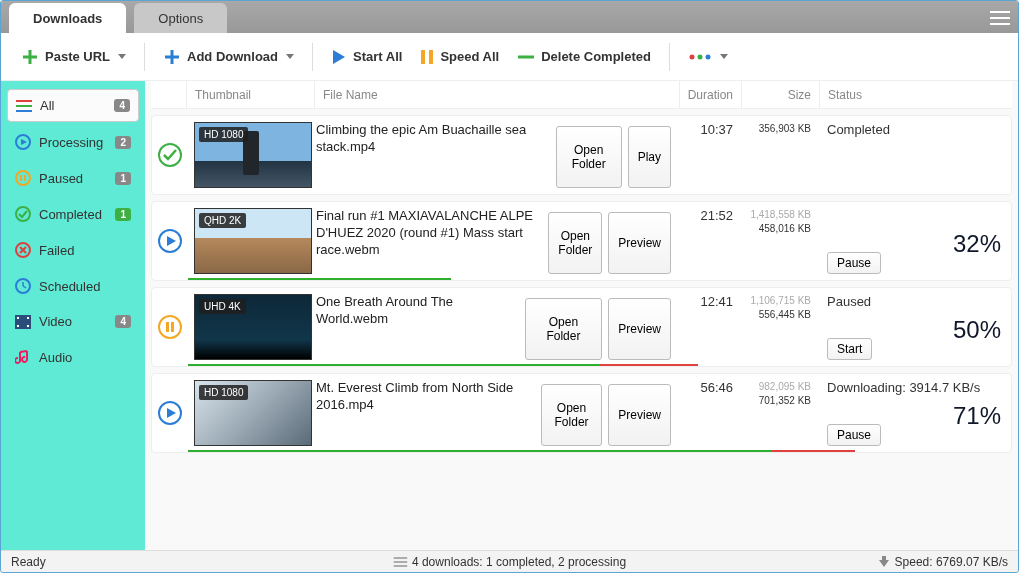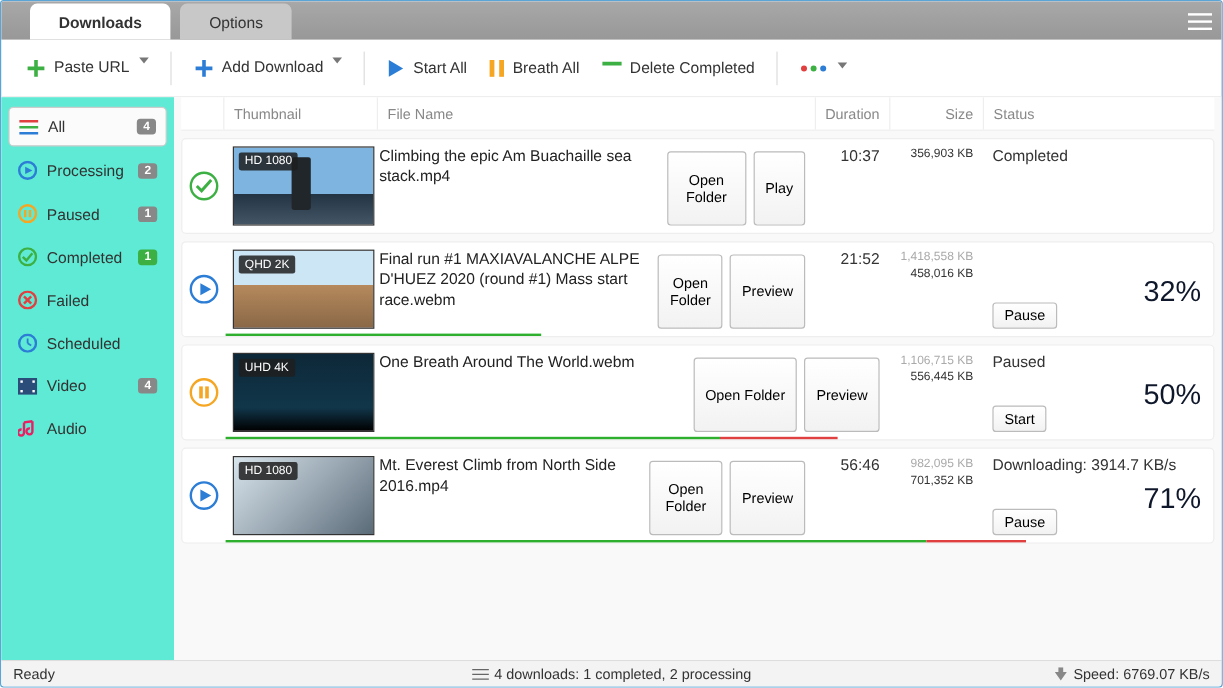--- a/index.html
+++ b/index.html
@@ -1,24 +1,24 @@
 <!DOCTYPE html>
 <html><head>
 <meta charset="utf-8">
 <style>
 * { box-sizing: border-box; margin: 0; padding: 0; }
 body { font-family: "Segoe UI", Arial, sans-serif; font-size: 13px; color: #333; background: #fff; width: 1019px; height: 573px; overflow: hidden; border: 1px solid #5aa5d6; border-radius: 3px; position: relative; }
-.tabs-bar { background: linear-gradient(#a8a8a8, #989898); height: 32px; display: flex; align-items: flex-end; position: relative; padding-left: 16px; }
+.tabs-bar { background: linear-gradient(#a8a8a8, #989898); height: 32px; display: flex; align-items: flex-end; position: relative; }
 .tab { height: 30px; padding: 0 24px; display: flex; align-items: center; font-size: 13px; cursor: pointer; border-top-left-radius: 6px; border-top-right-radius: 6px; margin-left: 8px; }
 .tab.active { background: #fff; font-weight: bold; }
 .tab.inactive { background: #c8c8c8; color: #333; }
 .hamburger { position: absolute; right: 8px; top: 6px; cursor: pointer; }
 .hamburger div { width: 20px; height: 2px; background: #fff; margin: 4px 0; }
 .toolbar { height: 48px; display: flex; align-items: center; padding: 0 14px; gap: 6px; border-bottom: 1px solid #eee; }
-.tbtn { display: flex; align-items: flex-start; gap: 6px; padding: 4px 6px; cursor: pointer; border-radius: 3px; }
+.tbtn { display: flex; align-items: center; gap: 6px; padding: 4px 6px; cursor: pointer; border-radius: 3px; font-weight: bold; }
 .sep { width: 1px; height: 28px; background: #ddd; margin: 0 6px; }
 .dd-caret { width: 0; height: 0; border-left: 4px solid transparent; border-right: 4px solid transparent; border-top: 5px solid #777; margin-left: 2px; }
 .layout { display: flex; height: calc(100% - 32px - 48px - 22px); }
 .sidebar { width: 144px; padding: 8px 6px; background: #5eead4; }
 .side-item { display: flex; align-items: center; padding: 8px 8px; border-radius: 4px; cursor: pointer; font-size: 13px; gap: 8px; margin-bottom: 4px; position: relative; }
 .side-item.active { border: 1px solid #ccc; background: #fbfbfb; }
 .side-item .badge { margin-left: auto; background: #888; color: #fff; border-radius: 3px; font-size: 10px; padding: 1px 5px; font-weight: bold; }
 .side-item .badge.green { background: #3cb043; }
 .content { flex: 1; overflow-y: auto; background: #f9f9f9; padding: 0 6px 0 6px; }
 .header-row { display: flex; align-items: center; height: 28px; font-size: 12px; color: #888; background: #fff; border-bottom: 1px solid #eee; }
@@ -93,21 +93,21 @@
     <svg width="16" height="16">
         <polygon points="2,1 14,8 2,15" fill="#2b7dd6"></polygon>
       </svg>
     <span>Start All</span>
   </div>
   <div class="tbtn">
     <svg width="14" height="16">
         <rect x="1" y="1" width="4" height="14" fill="#f5a623"></rect>
         <rect x="9" y="1" width="4" height="14" fill="#f5a623"></rect>
       </svg>
-    <span>Breath All</span>
+    <span>Speed All</span>
   </div>
   <div class="tbtn">
     <svg width="18" height="8">
         <line x1="1" y1="4" x2="17" y2="4" stroke="#3cb043" stroke-width="3"></line>
       </svg>
     <span>Delete Completed</span>
   </div>
   <div class="sep"></div>
   <div class="tbtn">
     <svg width="24" height="10">
@@ -290,20 +290,21 @@
               <div class="quality-badge">UHD 4K</div>
             </div>
           </div>
           <div class="main-cell">
             <div class="filename">One Breath Around The World.webm</div>
             <div class="btnrow">
               <button class="minibtn">Open Folder</button>
               <button class="minibtn">Preview</button>
             </div>
           </div>
+          <div class="dur-cell">12:41</div>
           <div class="size-cell">
             <div class="faded">1,106,715 KB</div>
             <div>556,445 KB</div>
           </div>
           <div class="status-cell">
             <div class="status-text">Paused</div>
             <div class="percent">50%</div>
             <div style="position:absolute;bottom:6px;left:8px"><button class="minibtn">Start</button></div>
           </div>
           <div class="progress-bar">

